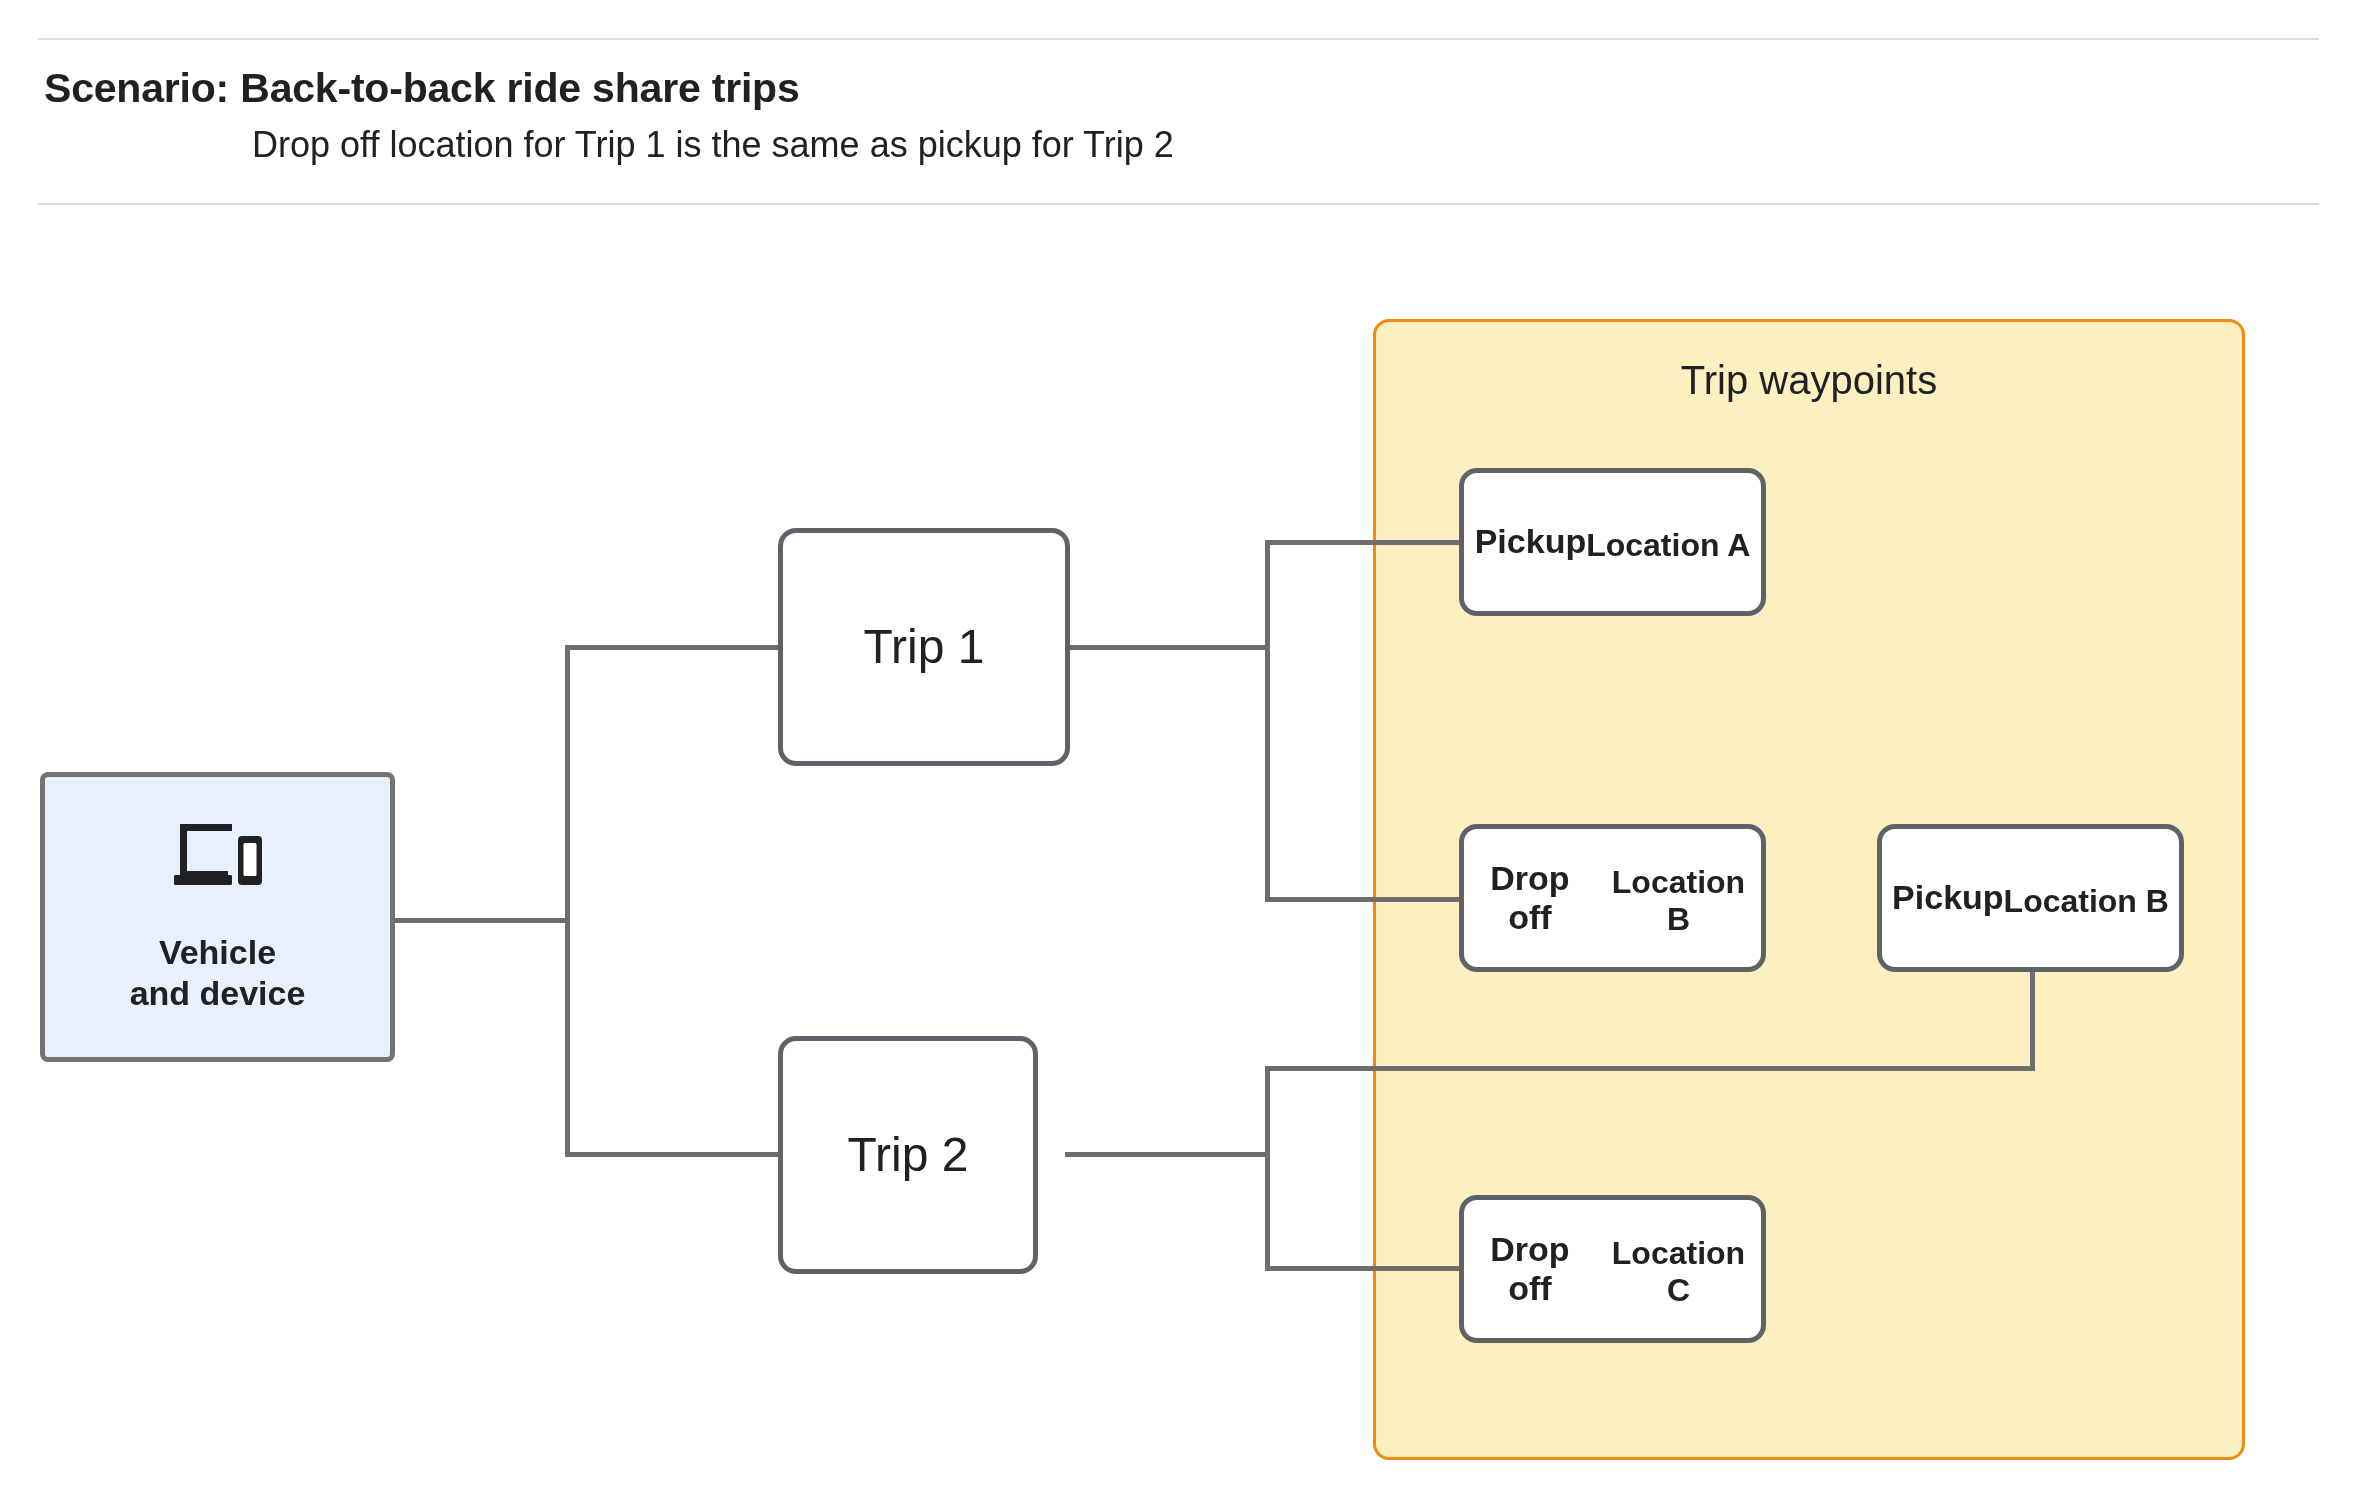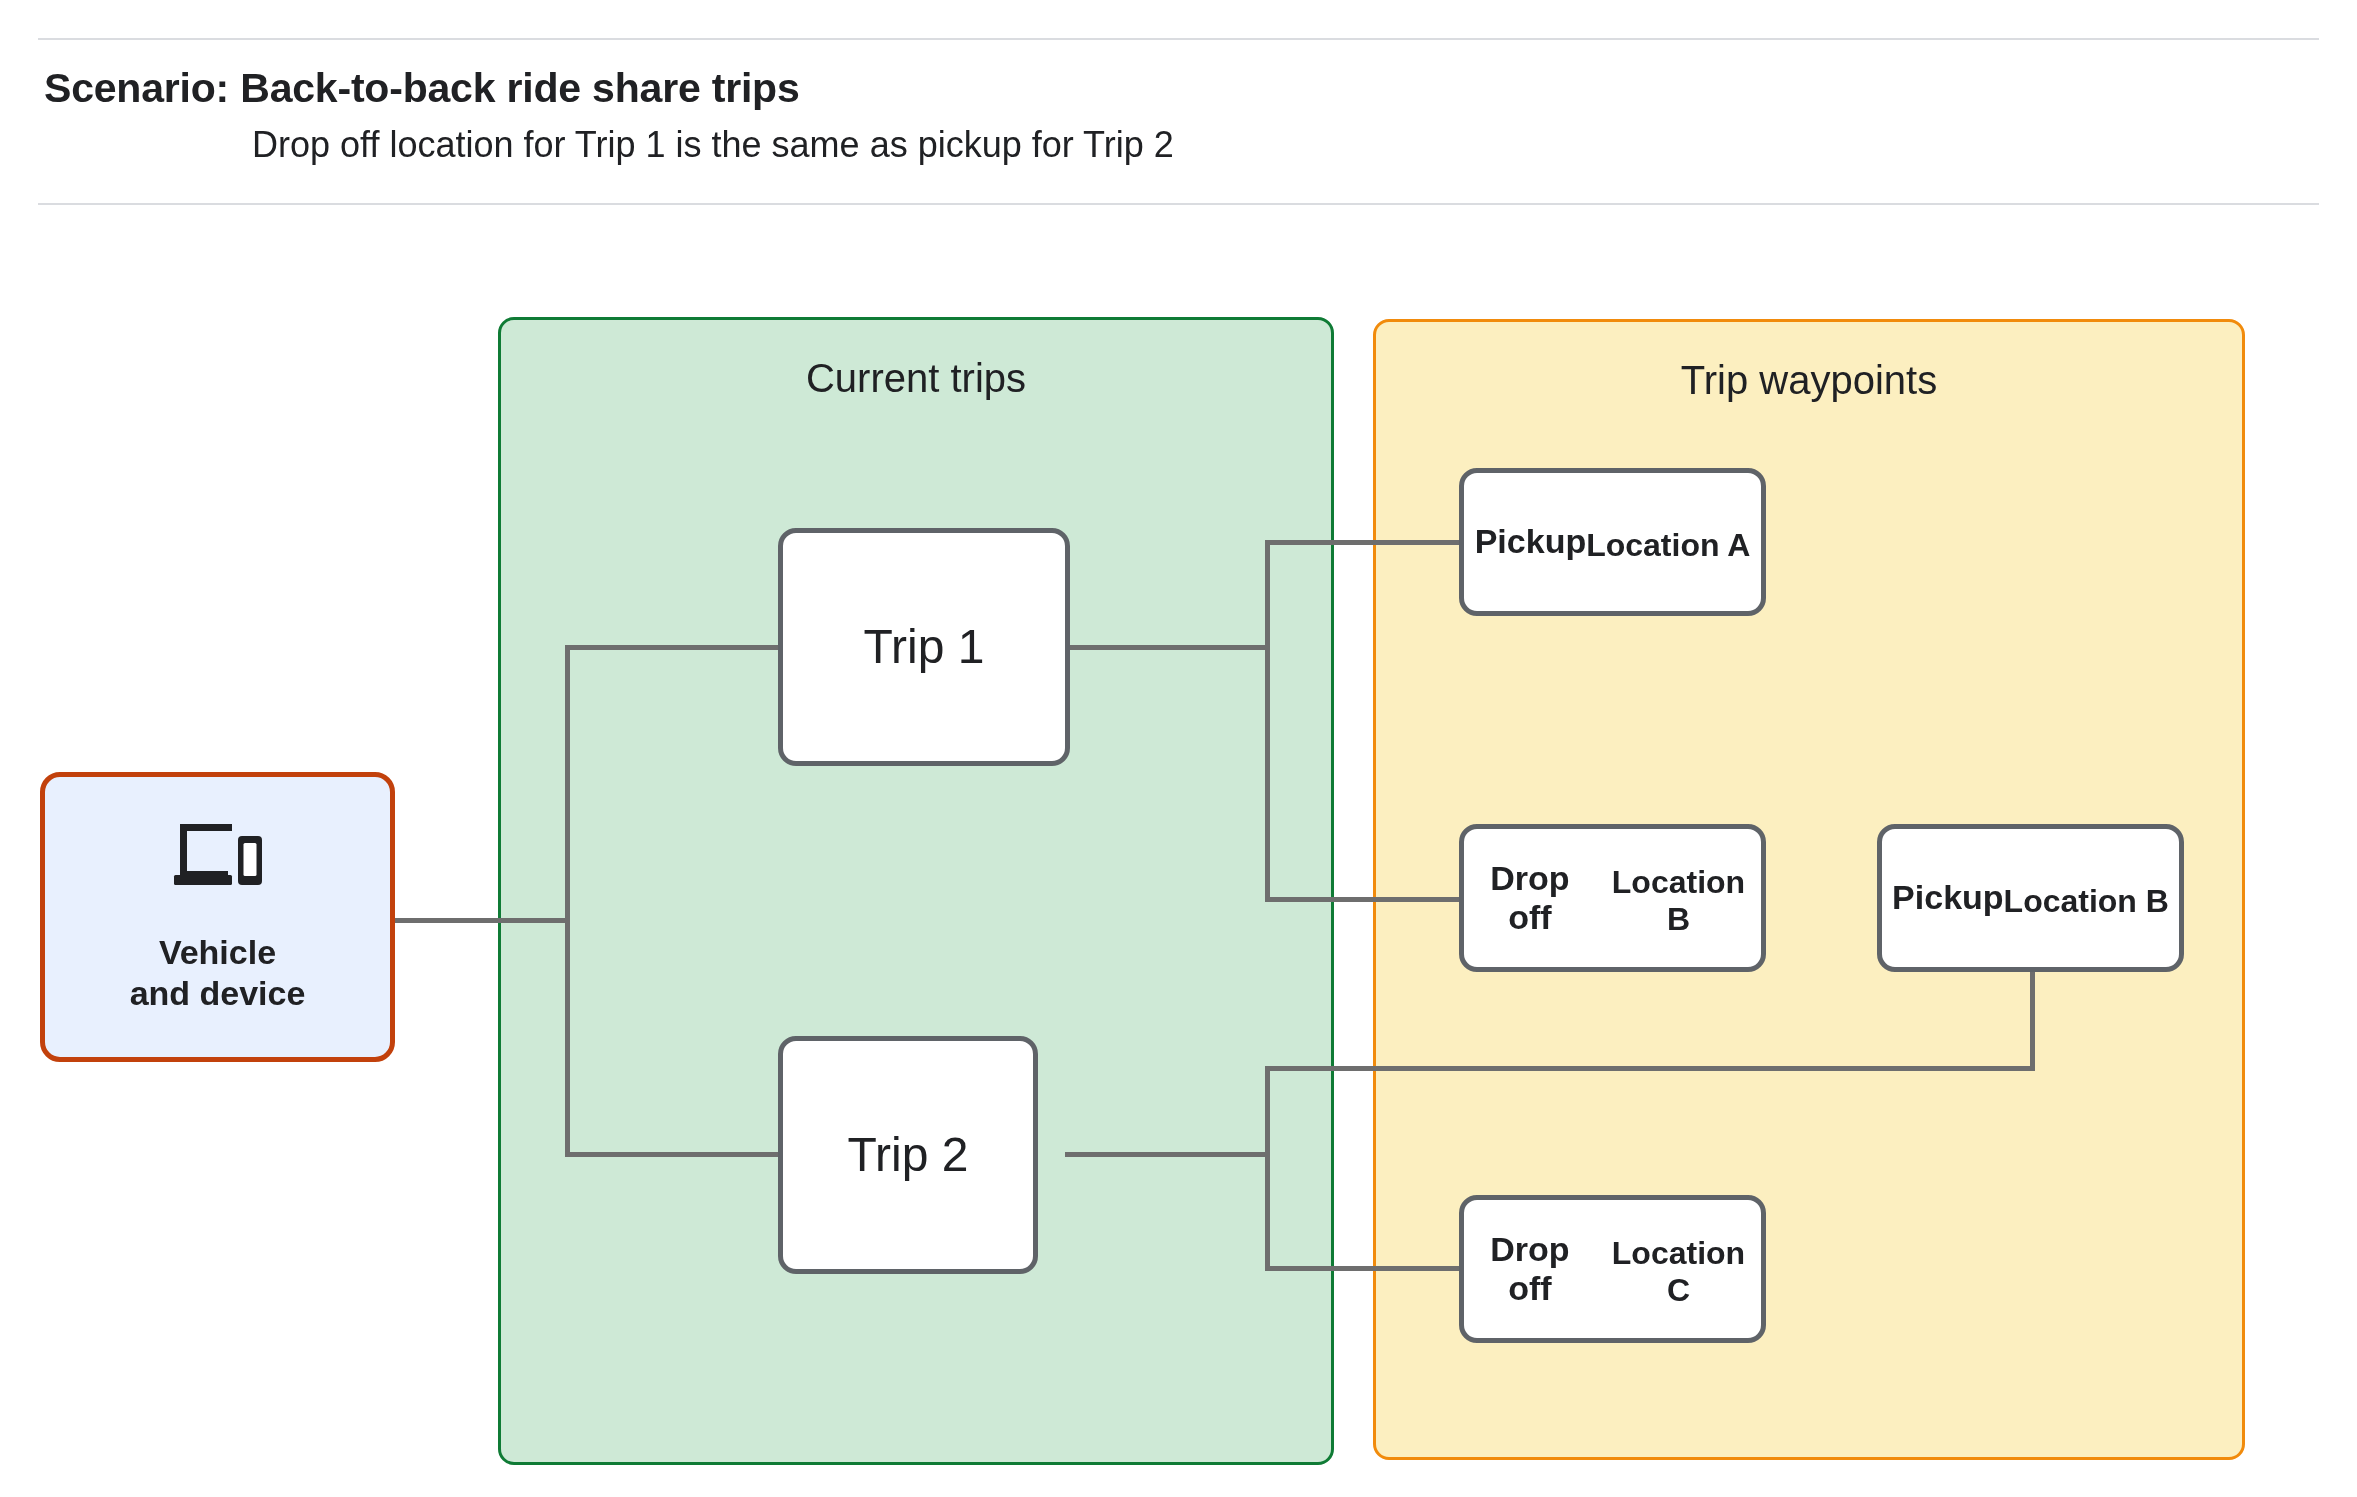--- a/index.html
+++ b/index.html
@@ -128,22 +128,22 @@
 
   
   #node-vehicle-device {
     position: absolute;
     left: 40px;
     top: 772px;
     width: 355px;
     height: 290px;
     box-sizing: border-box;
     background: #e8f0fe;
-    border: 5px solid #c2410c;
-    border-radius: 20px;
+    border: 5px solid #737373;
+    border-radius: 8px;
     display: flex;
     flex-direction: column;
     align-items: center;
     justify-content: center;
   }
   #devices-icon {
     width: 96px;
     height: 70px;
     margin-bottom: 42px;
   }
@@ -160,23 +160,20 @@
 <body>
 
 <div id="canvas">
 
   <div class="rule" id="rule-top"></div>
   <div class="rule" id="rule-bot"></div>
 
   <div id="scenario-title">Scenario: Back-to-back ride share trips</div>
   <div id="scenario-subtitle">Drop off  location for Trip 1 is the same as pickup for Trip 2</div>
 
-  <div class="panel" id="panel-current-trips">
-    <div class="panel-title">Current trips</div>
-  </div>
   <div class="panel" id="panel-trip-waypoints">
     <div class="panel-title">Trip waypoints</div>
   </div>
 
   <div class="line h" style="left:395px; top:918px; width:175px;"></div>
 
   <div class="line v" style="left:565px; top:645px; height:512px;"></div>
 
   <div class="line h" style="left:565px; top:645px; width:218px;"></div>
 

